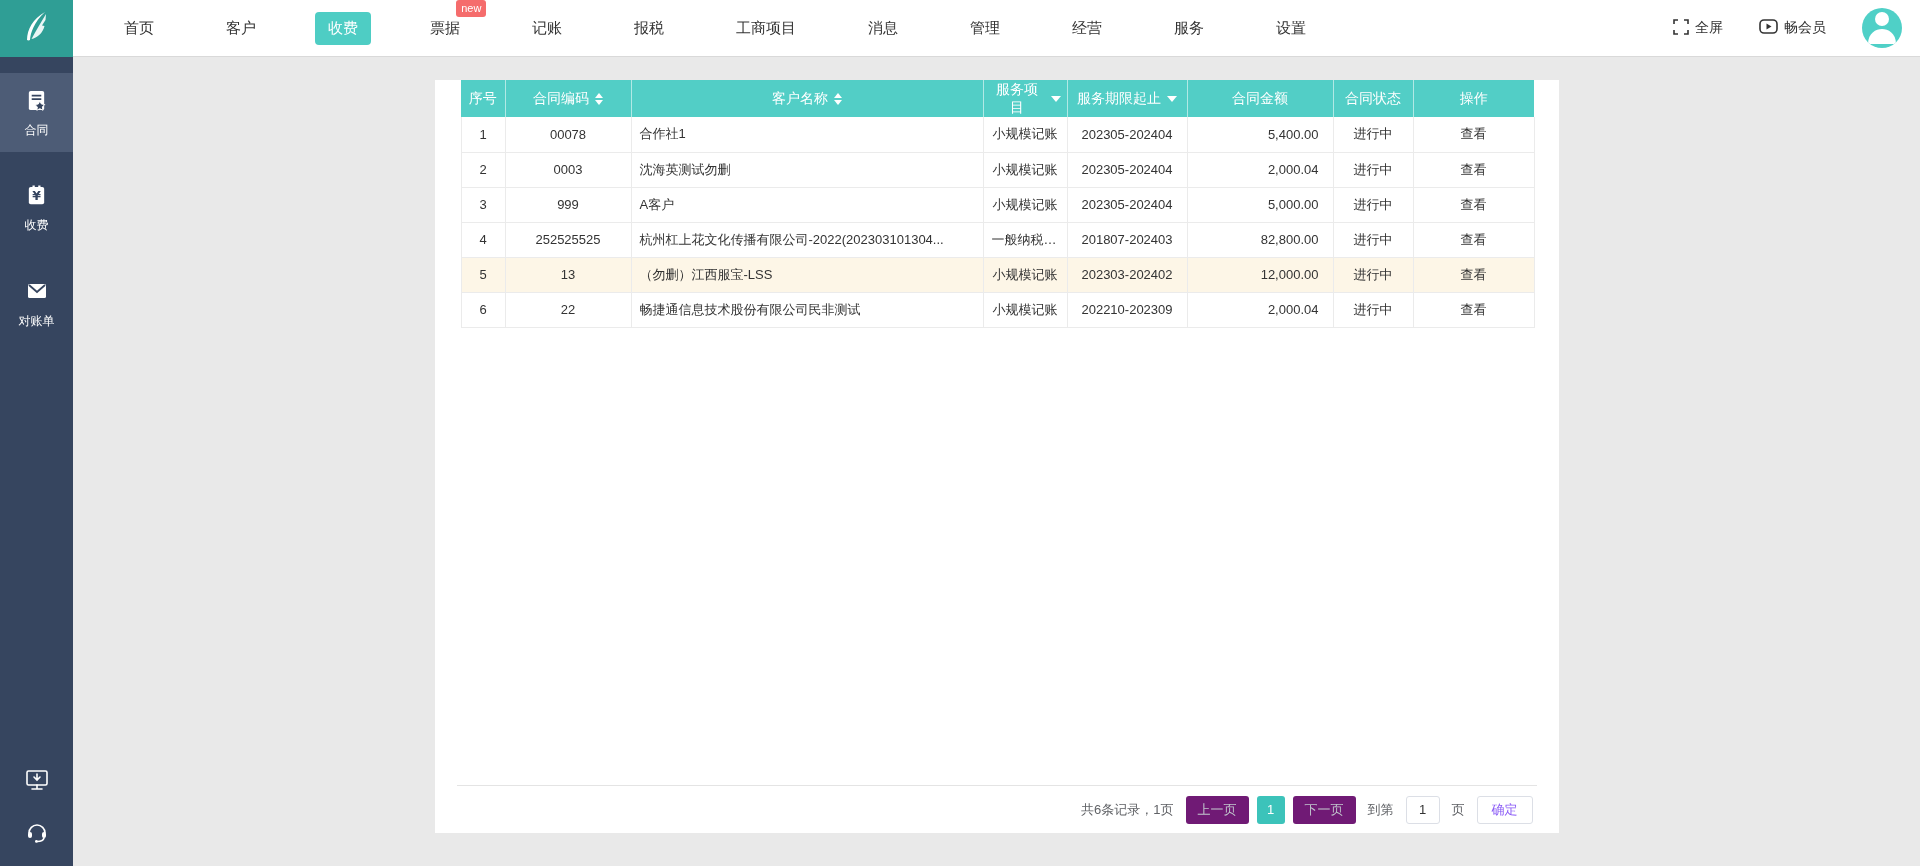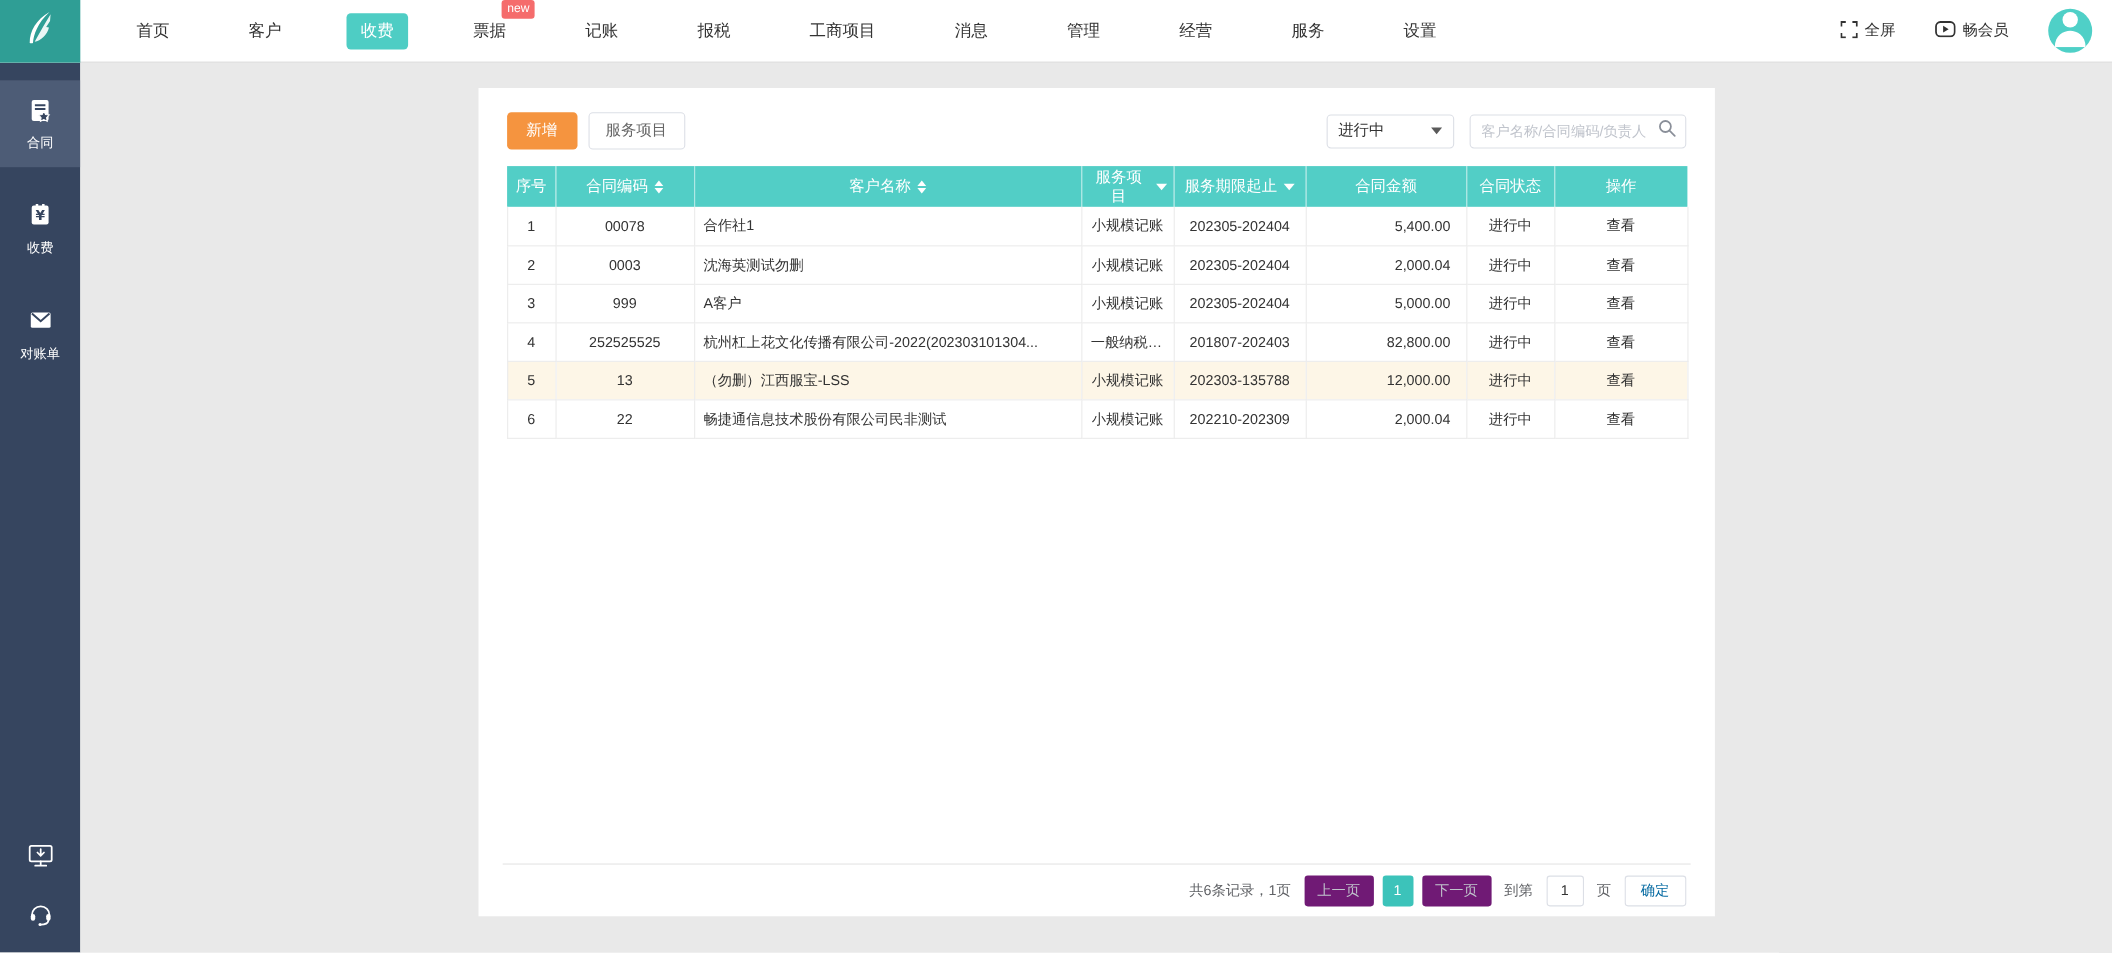--- a/index.html
+++ b/index.html
@@ -60,21 +60,21 @@
   td.align-right { text-align:right; padding-right:14px; }
   .view-link { cursor:pointer; color:#333; }
 
   
   .card-spacer { flex:1; }
   .card-footer { margin:0 22px; border-top:1px solid #e4e4e4; height:48px; display:flex; align-items:center; justify-content:flex-end; gap:8px; padding-right:4px; font-size:13px; color:#606266; }
   .pg-btn { height:28px; min-width:28px; border-radius:3px; display:flex; align-items:center; justify-content:center; font-size:13px; }
   .pg-disabled { background:#701a75; color:#c0c4cc; padding:0 12px; cursor:not-allowed; }
   .pg-current { background:var(--brand-teal2); color:#fff; width:28px; cursor:pointer; }
   .pg-input { width:34px; height:28px; border:1px solid #dcdfe6; border-radius:3px; text-align:center; font-size:13px; color:#333; outline:none; font-family:inherit; }
-  .pg-confirm { background:#fff; border:1px solid #dcdfe6; border-radius:3px; height:28px; padding:0 14px; font-size:13px; color:#0369a1; cursor:pointer; font-family:Liberation Mono, monospace; }
+  .pg-confirm { background:#fff; border:1px solid #dcdfe6; border-radius:3px; height:28px; padding:0 14px; font-size:13px; color:#8b5cf6; cursor:pointer; font-family:Liberation Mono, monospace; }
   .pg-text { margin:0 4px; }
 </style>
 </head>
 <body>
 
 <div class="app">
 
   <header class="topbar">
     <div class="logo">
       <span>
@@ -176,39 +176,20 @@
             <path d="M19 18 a7 4 0 0 1 -7 3.5" stroke-linecap="round"></path>
             <circle cx="11.4" cy="21.4" r="1.4" fill="#fff" stroke="none"></circle>
           </svg>
         </span>
       </div>
     </aside>
 
     <main class="main">
       <div class="card">
 
-        <div class="toolbar">
-          <button class="btn btn-primary">新增</button>
-          <button class="btn btn-plain">服务项目</button>
-          <div class="toolbar-right">
-            <div class="select">
-              <span>进行中</span>
-              <span class="caret"></span>
-            </div>
-            <div class="search-box">
-              <input type="text" placeholder="客户名称/合同编码/负责人" style="">
-              <span>
-                <svg width="17" height="17" viewBox="0 0 17 17" fill="none" stroke="#8a8f99" stroke-width="1.6">
-                  <circle cx="7" cy="7" r="5"></circle>
-                  <path d="M11 11 L15.5 15.5" stroke-linecap="round"></path>
-                </svg>
-              </span>
-            </div>
-          </div>
-        </div>
 
         <div class="table-wrap">
           <table>
             <colgroup id="table-colgroup">
                 <col style="width: 44px;">
                 <col style="width: 126px;">
                 <col style="width: 352px;">
                 <col style="width: 84px;">
                 <col style="width: 120px;">
                 <col style="width: 146px;">
@@ -292,21 +273,21 @@
                   <td class="align-center">201807-202403</td>
                   <td class="align-right">82,800.00</td>
                   <td class="align-center">进行中</td>
                   <td class="align-center"><span class="view-link">查看</span></td>
                 </tr>
                 <tr class="highlight">
                   <td class="align-center">5</td>
                   <td class="align-center">13</td>
                   <td class="align-left">（勿删）江西服宝-LSS</td>
                   <td class="align-center">小规模记账</td>
-                  <td class="align-center">202303-135788</td>
+                  <td class="align-center">202303-202402</td>
                   <td class="align-right">12,000.00</td>
                   <td class="align-center">进行中</td>
                   <td class="align-center"><span class="view-link">查看</span></td>
                 </tr>
                 <tr>
                   <td class="align-center">6</td>
                   <td class="align-center">22</td>
                   <td class="align-left">畅捷通信息技术股份有限公司民非测试</td>
                   <td class="align-center">小规模记账</td>
                   <td class="align-center">202210-202309</td>

